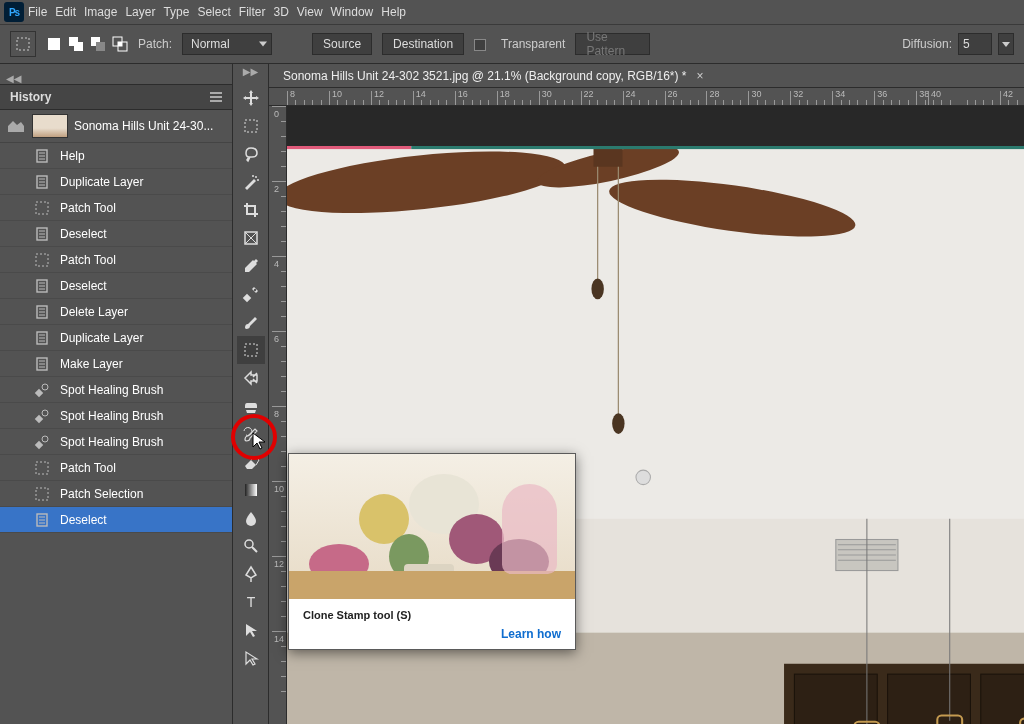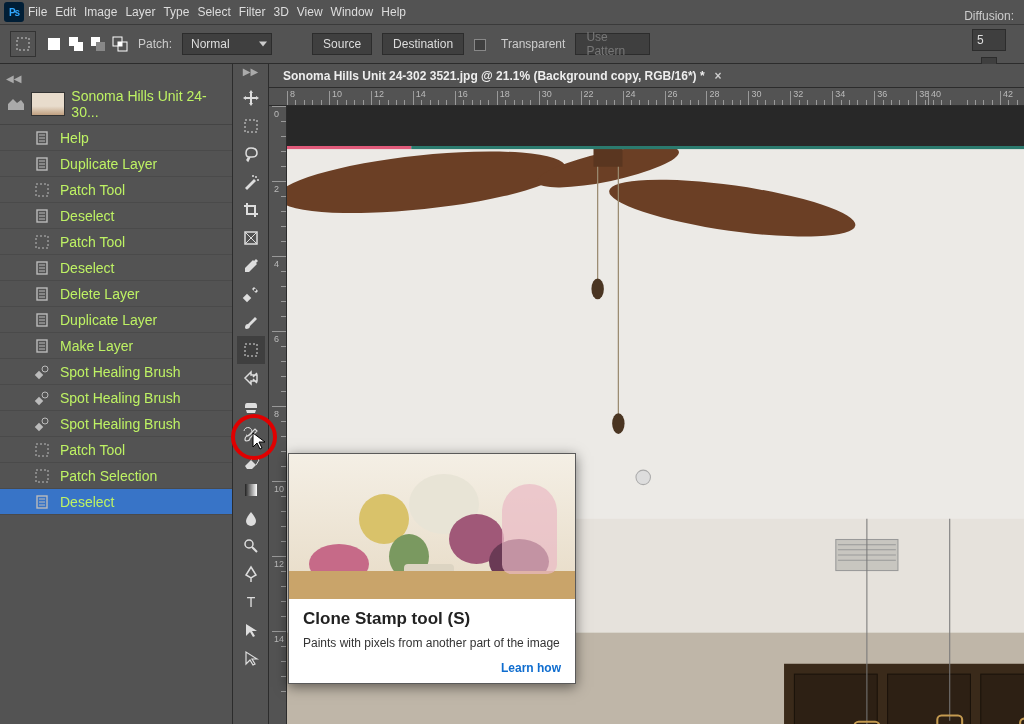--- a/index.html
+++ b/index.html
@@ -15,72 +15,72 @@
   .tool-thumb { width:26px; height:26px; border:1px solid #333; display:flex; align-items:center; justify-content:center; background:#535353;}
   .mode-icons { display:flex; gap:6px; align-items:center;}
   .mode-icons .sq { width:16px;height:16px; }
   .mode-icons .sq svg{display:block;}
   .lbl { color:#ccc; font-size:12px;}
   .sel { height:22px; background:#3f3f3f; border:1px solid #2c2c2c; display:flex; align-items:center; padding:0 18px 0 8px; font-size:12px; position:relative;}
   .sel .chev{ position:absolute; right:4px; top:50%; transform:translateY(-50%); width:0;height:0;border-left:4px solid transparent;border-right:4px solid transparent;border-top:5px solid #ccc;}
   .btn { height:22px; padding:0 10px; background:#3f3f3f; border:1px solid #2c2c2c; display:flex; align-items:center; font-size:12px;}
   .btn.dis { color:#777;}
   .chk { width:12px;height:12px;border:1px solid #888; background:#3f3f3f;}
-  .diff-box {display:flex;gap:6px;align-items:center;flex-direction:column;}
+  .diff-box {display:flex;gap:6px;align-items:center;}
   .numbox{height:22px;width:34px;background:#3f3f3f;border:1px solid #2c2c2c;display:flex;align-items:center;padding:0 4px;}
   .chevbtn{height:22px;width:16px;background:#3f3f3f;border:1px solid #2c2c2c;display:flex;align-items:center;justify-content:center;}
 
   
   .main { display:flex; height:660px; }
   .left-panel { width:233px; background:#535353; border-right:1px solid #2c2c2c; display:flex; flex-direction:column;}
   .panel-tabbar{ height:20px; display:flex; align-items:flex-end; padding:0 6px; gap:90px;}
   .panel-arrow{color:#aaa;font-size:10px;}
   .panel-header{ height:26px;background:#454545;border-top:1px solid #2c2c2c;border-bottom:1px solid #2c2c2c;display:flex;align-items:center;padding:0 10px;font-weight:bold;font-size:12px;justify-content:space-between;}
   .hamb{display:flex;flex-direction:column;gap:2px;}
   .hamb div{width:12px;height:2px;background:#aaa;}
   .history-list{flex:1;overflow:hidden;background:#535353;}
   .hist-top{display:flex;align-items:center;gap:6px;padding:4px 6px;border-bottom:1px solid #444;}
   .hist-doc-icon{width:20px;height:16px;display:flex;align-items:center;justify-content:center;}
   .hist-thumb{width:36px;height:24px;background:linear-gradient(to bottom,#e8dccc 60%,#c0a080 100%);border:1px solid #333;}
   .hist-item{height:26px;display:flex;align-items:center;gap:8px;padding-left:6px;border-bottom:1px solid #4a4a4a;}
   .hist-item.active{background:#3874c7;}
   .hist-item .sp{width:18px;}
   .hist-item .ico{width:20px;height:20px;display:flex;align-items:center;justify-content:center;}
   .hist-item .ico svg{display:block;}
-  .hist-label{font-size:14px;color:#bef264;}
+  .hist-label{font-size:12px;color:#ffffff;}
 
   
   .toolbar { width:36px;background:#535353;border-right:1px solid #2c2c2c;display:flex;flex-direction:column;align-items:center;padding-top:20px;gap:0;position:relative;}
   .tbar-arrows{position:absolute;top:2px;left:0;right:0;display:flex;justify-content:center;gap:6px;font-size:10px;color:#aaa;}
   .tool{width:28px;height:28px;display:flex;align-items:center;justify-content:center;color:#ddd;position:relative;}
   .tool.active{background:#3f3f3f;}
   .tool svg{display:block;}
 
   
   .canvas-area{flex:1;background:#282828;display:flex;flex-direction:column;}
-  .doc-tab{height:24px;display:flex;align-items:center;padding:0 14px;gap:10px;background:#535353;border-bottom:1px solid #2c2c2c;font-weight:bold;}
+  .doc-tab{height:24px;display:flex;align-items:center;padding:0 14px;gap:10px;background:#535353;border-bottom:1px solid #2c2c2c;}
   .doc-tab .title{font-size:12px;color:#eee;}
   .doc-tab .x{color:#ccc;}
   .ruler-h{height:18px;background:#535353;border-bottom:1px solid #2c2c2c;position:relative;font-size:9px;color:#bbb;}
   .ruler-h .tick{position:absolute;bottom:0;border-left:1px solid #999;height:10px;}
   .ruler-h .tick.num{height:14px;}
   .ruler-h .tick .n{position:absolute;top:-2px;left:2px;}
   .canvas-row{flex:1;display:flex;position:relative;}
   .ruler-v{width:18px;background:#535353;border-right:1px solid #2c2c2c;position:relative;font-size:9px;color:#bbb;}
   .ruler-v .tick{position:absolute;left:auto;right:0;border-top:1px solid #999;width:10px;}
   .ruler-v .tick.num{width:14px;}
   .ruler-v .tick .n{position:absolute;left:2px;top:2px;}
   .canvas{flex:1;position:relative;overflow:hidden;background:#282828;}
   .photo{position:absolute;left:0;top:40px;right:-50px;bottom:-40px;}
 
   
   .tooltip{position:absolute;left:288px;top:453px;width:288px;background:#fff;color:#222;border:1px solid #5a5a5a;z-index:50;box-shadow:0 3px 12px rgba(0,0,0,.5);}
   .tip-img{height:145px;background:linear-gradient(to bottom,#f5f0e6,#e8dcc8);position:relative;overflow:hidden;}
   .tip-body{padding:10px 14px 8px;}
-  .tip-title{font-weight:bold;font-size:17px;margin-bottom:6px;color:#222;}
+  .tip-title{font-weight:bold;font-size:11px;margin-bottom:6px;color:#222;}
   .tip-desc{font-size:12px;color:#333;line-height:1.35;margin-bottom:10px;}
   .tip-link{font-size:12px;color:#0f6dcf;font-weight:bold;text-align:right;}
 
   
   .anno-circle{position:absolute;width:46px;height:46px;border:4px solid #e00000;border-radius:50%;z-index:60;pointer-events:none;}
   .cursor-arrow{position:absolute;z-index:70;font-size:16px;color:#fff;text-shadow:1px 1px 1px #000;}
 
   
   .flw{position:absolute;border-radius:50%;}
 </style>
@@ -155,20 +155,28 @@
         <div style="width:0;height:0;border-left:4px solid transparent;border-right:4px solid transparent;border-top:5px solid #ccc;"></div>
       </div>
   </div>
 </div>
 
 <div class="main">
 
   <div class="left-panel">
     <div class="panel-tabbar">
       <span class="panel-arrow">◀◀</span>
+    </div>
+    <div class="panel-header">
+      <span>History</span>
+      <div class="hamb">
+          <div></div>
+          <div></div>
+          <div></div>
+        </div>
     </div>
     <div class="history-list">
       <div class="hist-top">
         <div class="hist-doc-icon">
             <svg width="18" height="14">
               <path d="M1 7 L6 2 L10 6 L14 3 L17 7 L17 13 L1 13 Z" fill="#aaa"></path>
             </svg>
           </div>
         <div class="hist-thumb"></div>
         <span class="hist-label">Sonoma Hills Unit 24-30...</span>
@@ -730,16 +738,15 @@
     <div class="flw" style="left:120px;top:20px;width:70px;height:60px;background:#e8e4d6;"></div>
     <div class="flw" style="left:160px;top:60px;width:55px;height:50px;background:#a05878;"></div>
     <div class="flw" style="left:200px;top:85px;width:60px;height:45px;background:#6a3a55;"></div>
     <div class="flw" style="left:100px;top:80px;width:40px;height:45px;background:#7a9960;"></div>
     <div style="position:absolute;left:115px;top:110px;width:50px;height:35px;background:#dcd4c2;border-radius:4px;"></div>
     <div style="position:absolute;left:0;bottom:0;width:100%;height:28px;background:#c9a46a;"></div>
     <div style="position:absolute;right:18px;top:30px;width:55px;height:90px;background:#e9b9c4;border-radius:30px 30px 10px 10px;opacity:.7;"></div>
   </div>
   <div class="tip-body">
     <div class="tip-title">Clone Stamp tool (S)</div>
-    <div class="tip-desc">Paints with pixels from another part of the image</div>
     <div class="tip-link">Learn how</div>
   </div>
 </div>
 
 </body></html>

